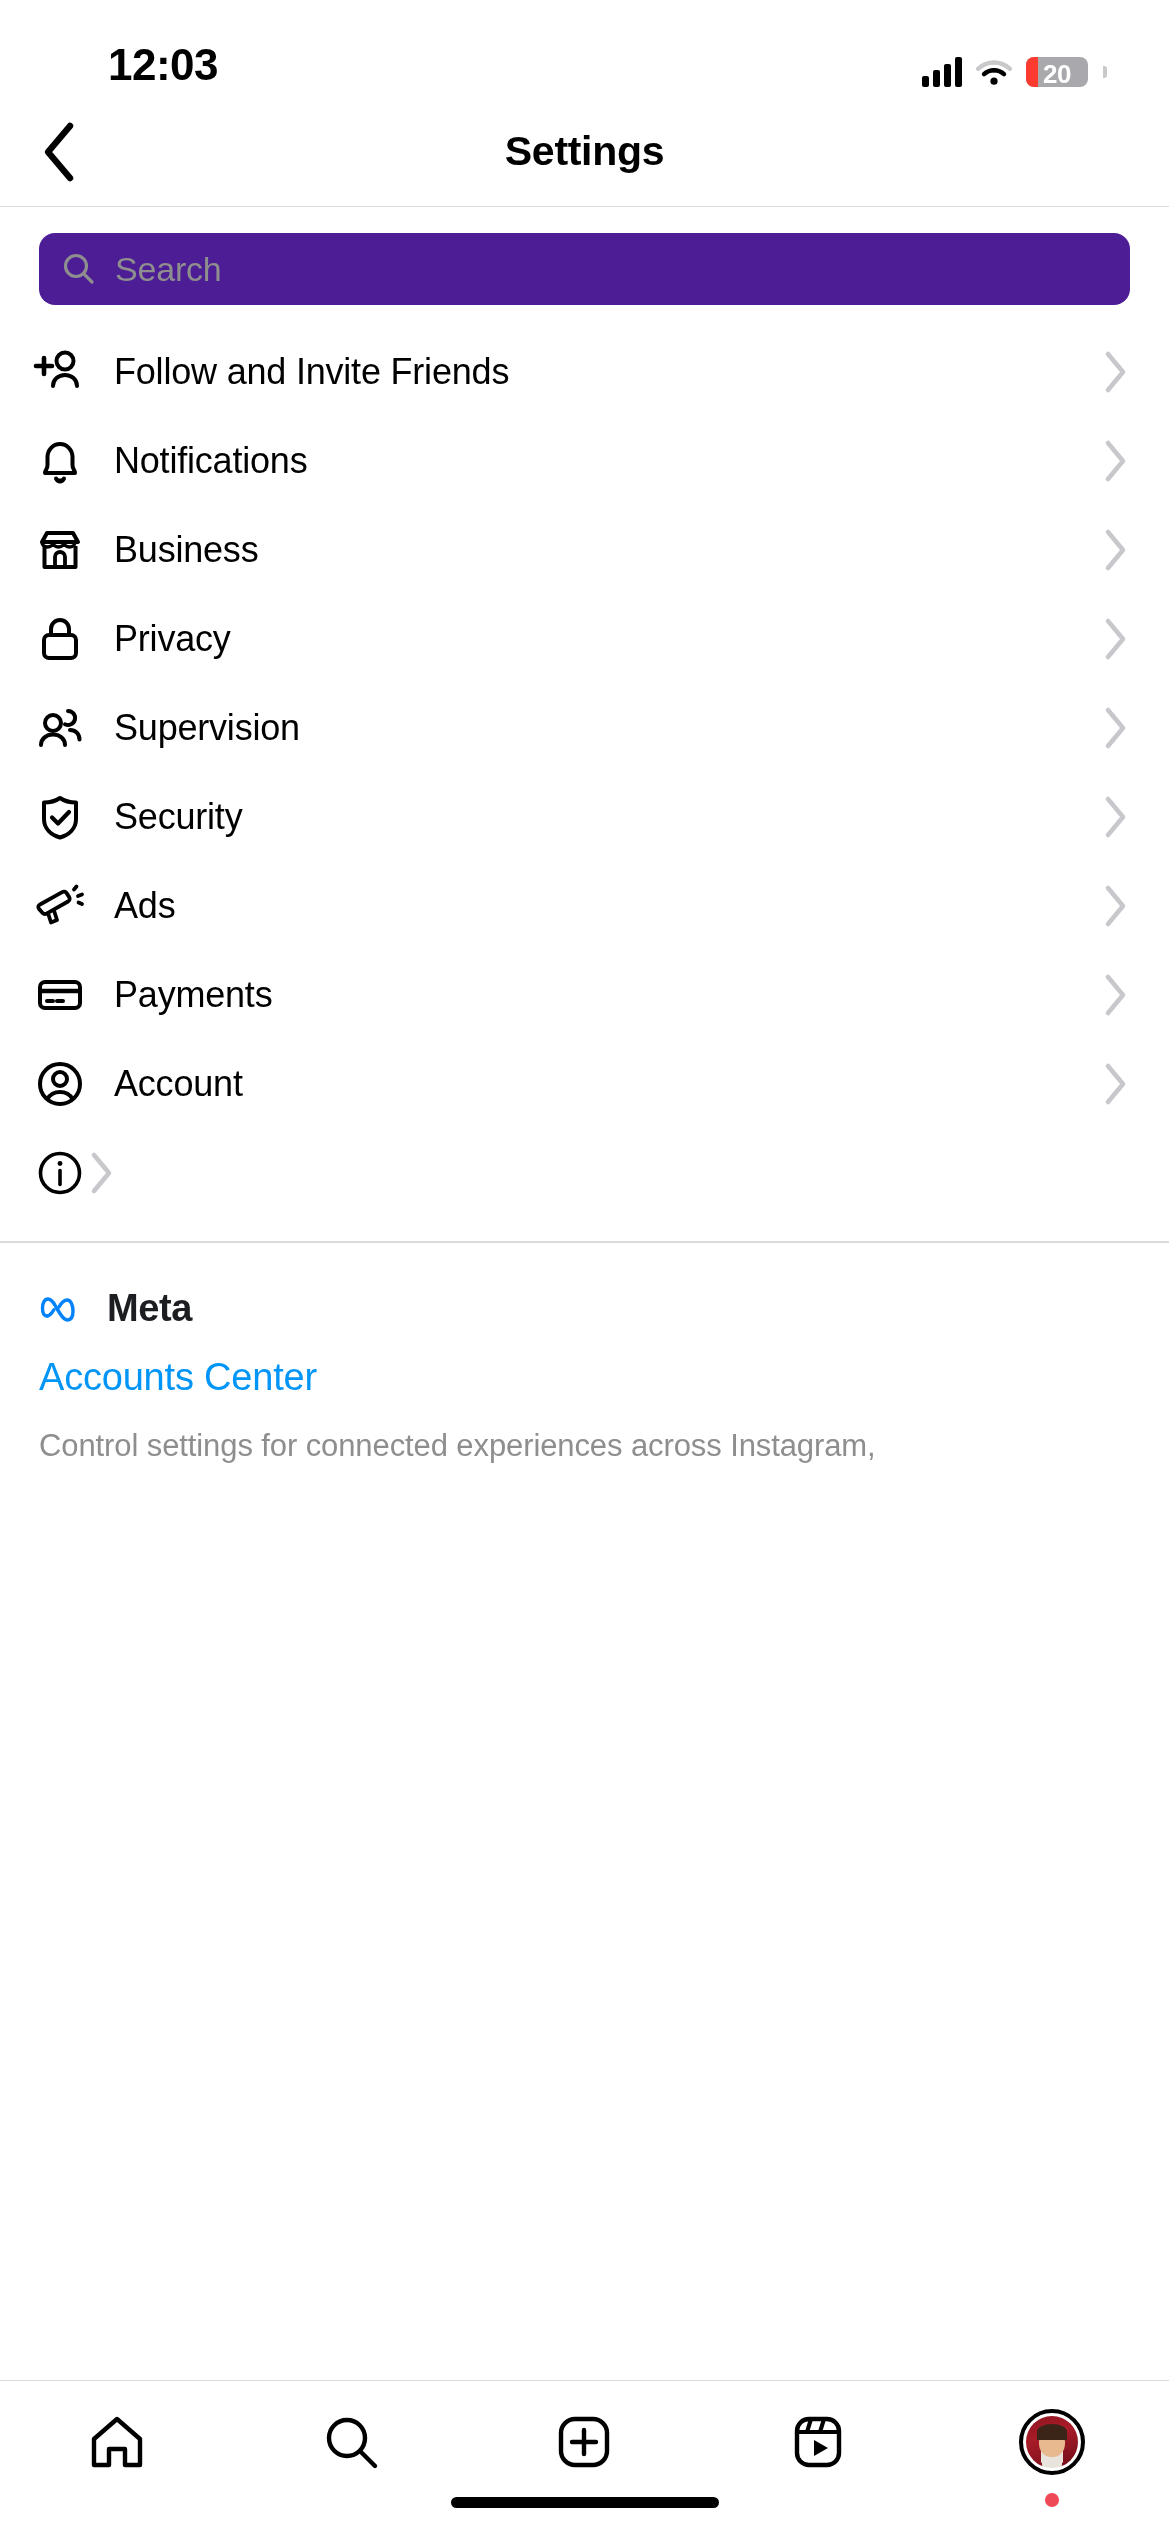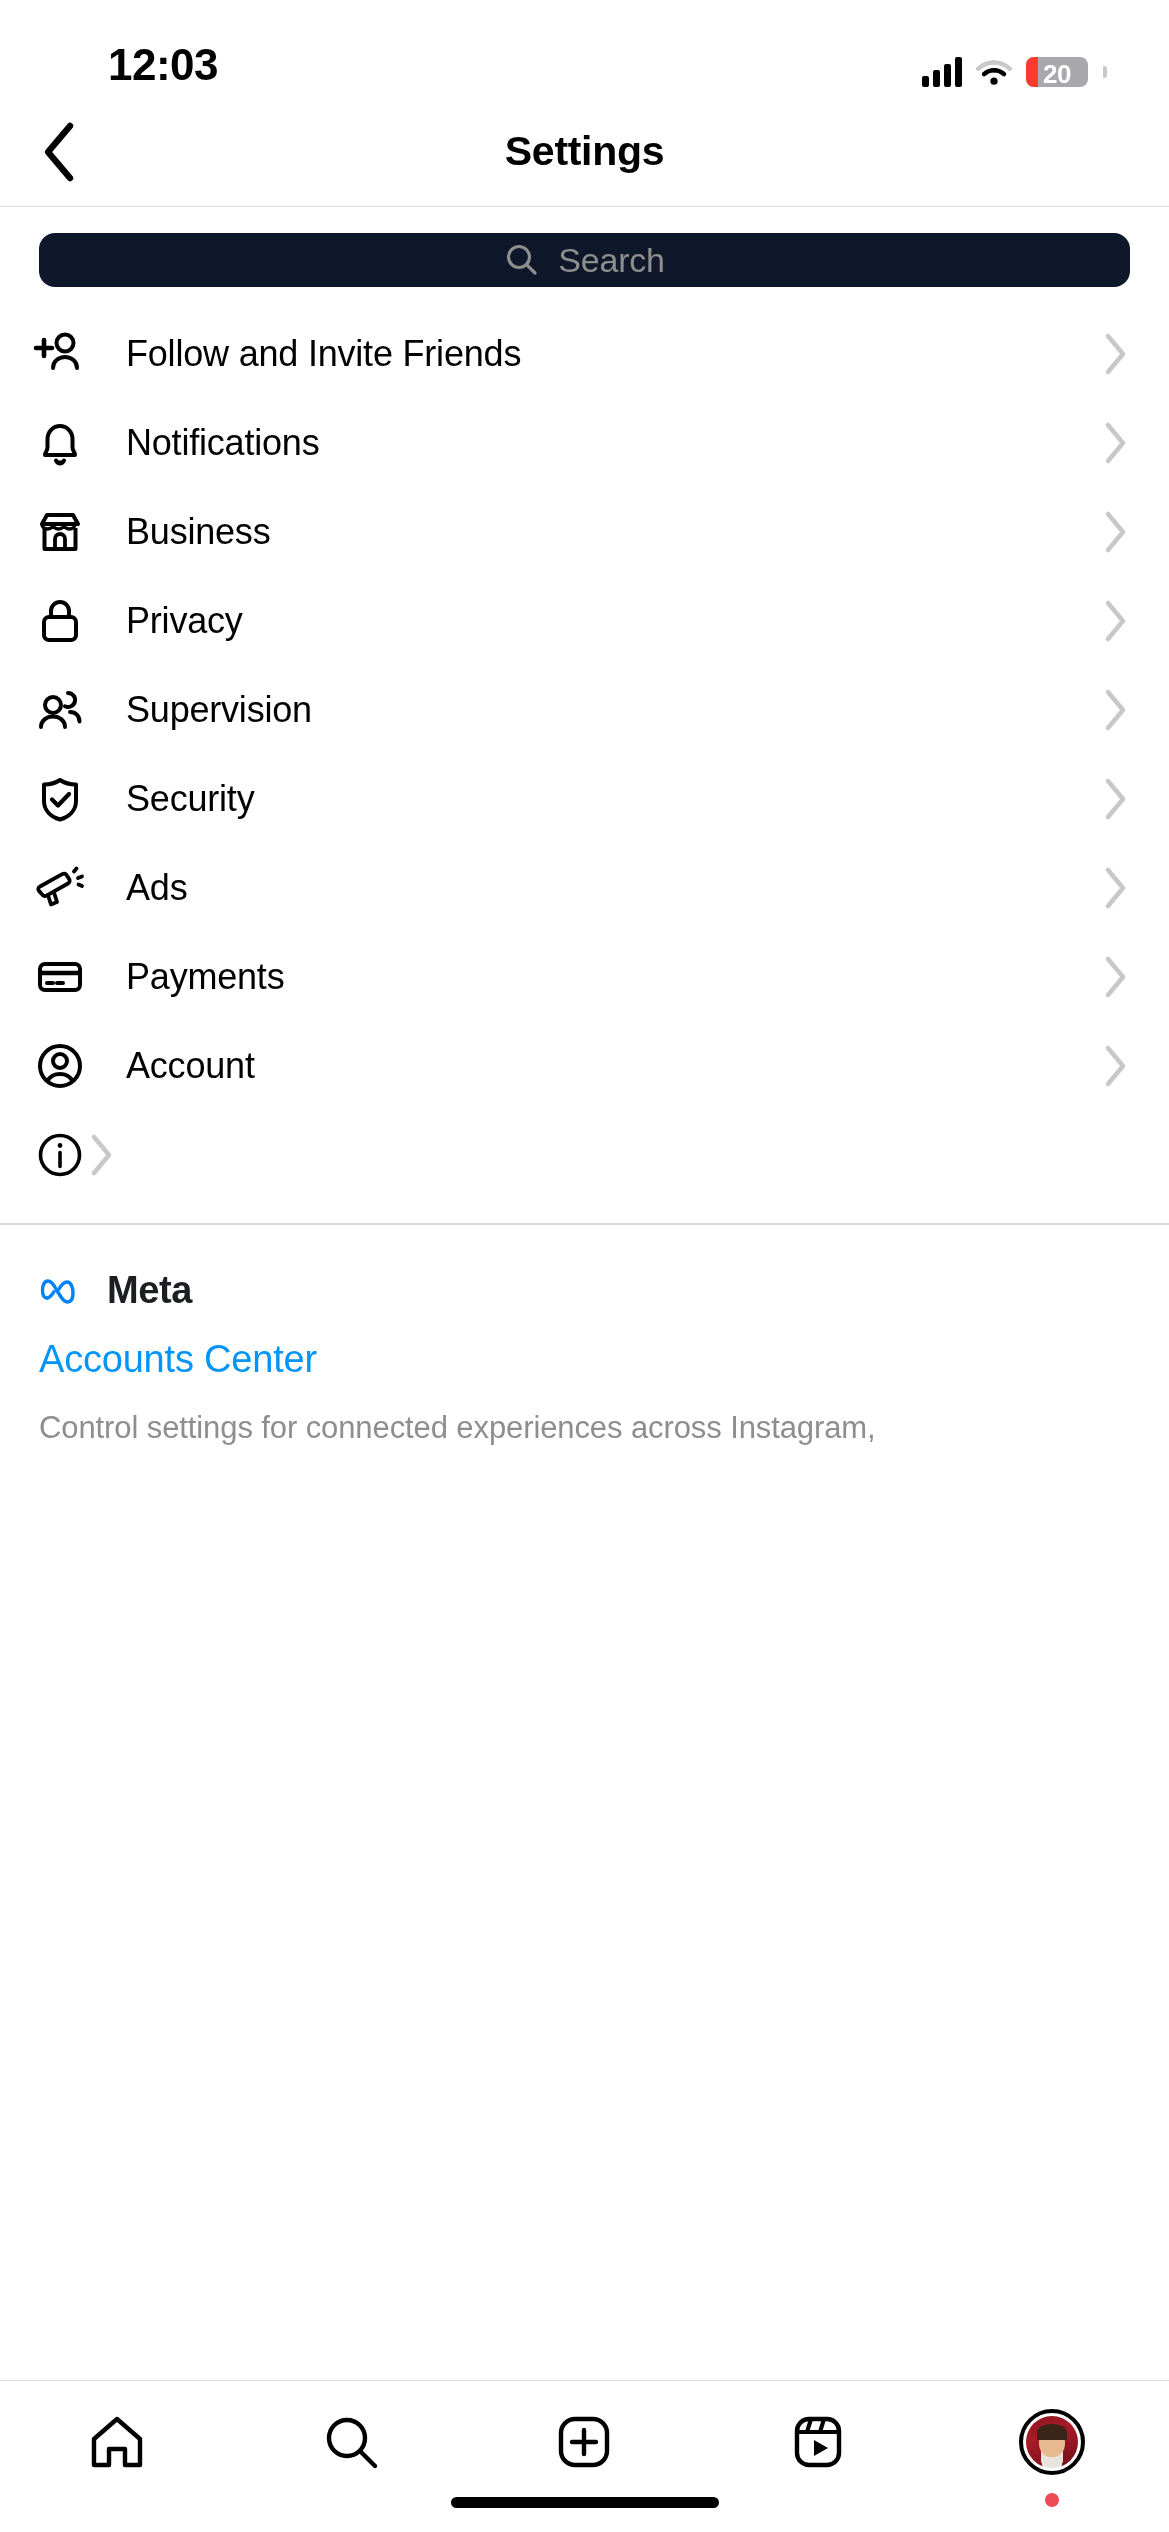--- a/index.html
+++ b/index.html
@@ -62,43 +62,43 @@
   }
   .nav-title {
     width: 100%; text-align: center;
     font-size: 41px; font-weight: 700; color: #000;
     letter-spacing: -0.3px;
   }
 
   
   .search-wrap { padding: 26px 39px 22px 39px; }
   .search-box {
-    height: 54px; background: #0f172a; border-radius: 16px;
-    display: flex; align-items: center; padding: 0 22px; gap: 18px; justify-content: center;
+    height: 72px; background: #4c1d95; border-radius: 16px;
+    display: flex; align-items: center; padding: 0 22px; gap: 18px;
   }
   .search-box .sicon { flex: 0 0 auto; display: block; }
   .search-ph {
     font-size: 34px; color: #8e8e8e; font-weight: 400;
     letter-spacing: -0.2px;
   }
 
   
   .settings-list { }
   .srow {
     position: relative;
     display: flex; align-items: center;
     height: 89px; padding: 0 39px 0 32px;
     cursor: pointer;
   }
   .srow .ico {
     flex: 0 0 auto; width: 56px; height: 56px;
     display: flex; align-items: center; justify-content: center;
   }
   .srow .lbl {
-    flex: 1 1 auto; margin-left: 38px;
+    flex: 1 1 auto; margin-left: 26px;
     font-size: 36px; color: #000; font-weight: 400;
     letter-spacing: -0.2px;
   }
   .srow .chev { flex: 0 0 auto; display: block; }
 
   
   .meta-divider { height: 1.5px; background: #dbdbdb; margin-top: 24px; }
   .meta-section { padding: 44px 39px 0 39px; }
   .meta-brand { display: flex; align-items: center; gap: 14px; }
   .meta-brand .mname {

